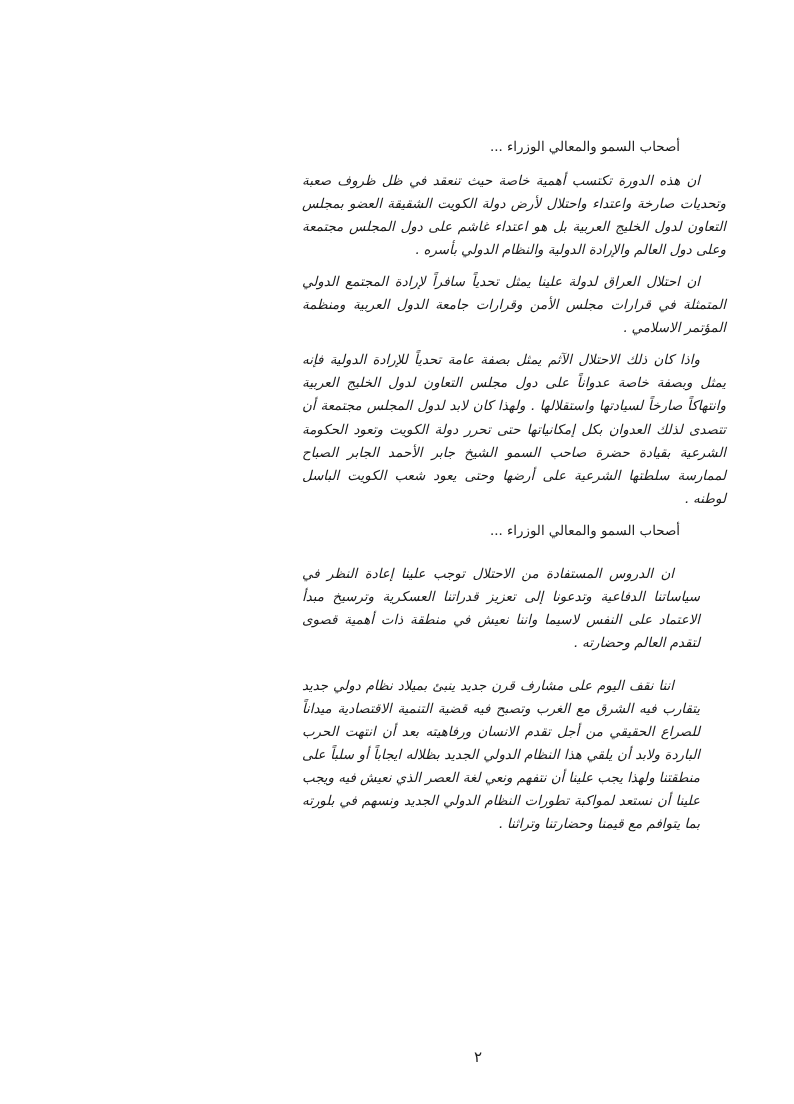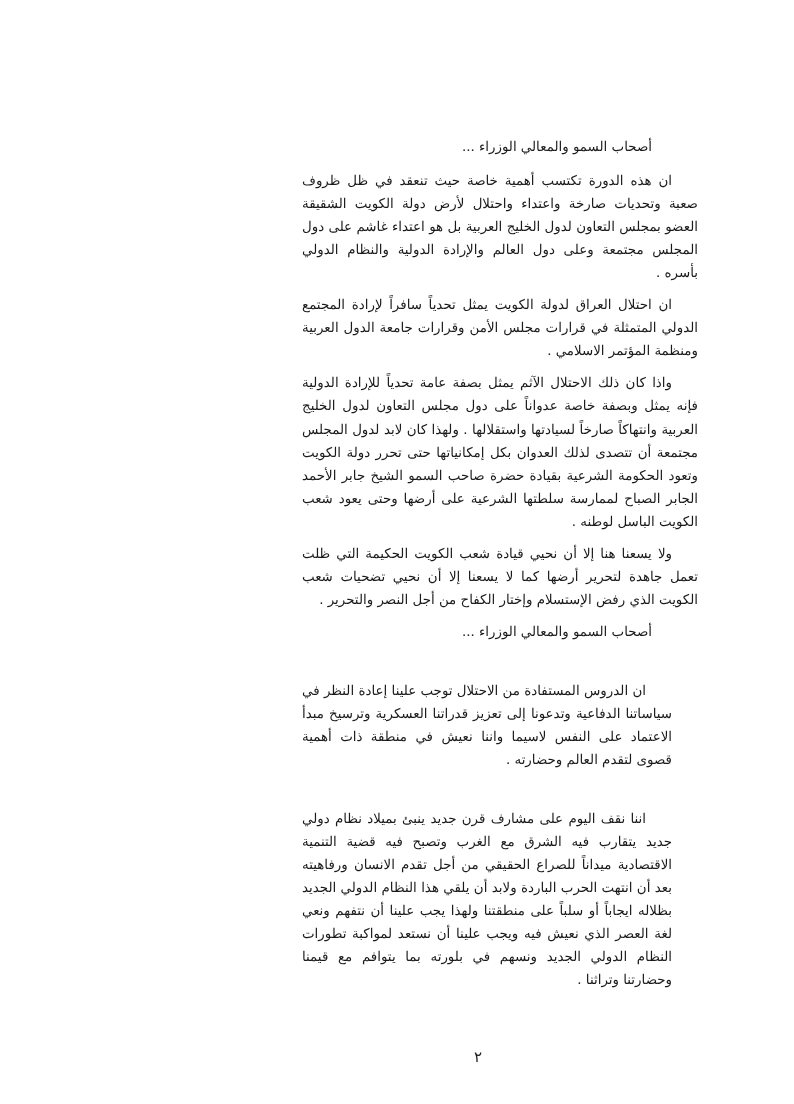--- a/index.html
+++ b/index.html
@@ -12,48 +12,49 @@
     height: 1104px;
     font-family: "DejaVu Serif", "Liberation Serif", serif;
     color: #1a1a1a;
     position: relative;
     overflow: hidden;
   }
   .page {
     width: 632px;
     height: 1104px;
     box-sizing: border-box;
-    padding: 135px 96px 40px 140px;
+    padding: 135px 68px 40px 140px;
     position: relative;
   }
   .doc-body {
     direction: rtl;
     text-align: justify;
     text-justify: inter-word;
   }
   .para {
     margin: 0 0 9px 0;
     font-size: 13.4px;
     line-height: 1.72;
     text-align: justify;
     text-indent: 0;
     direction: rtl;
   }
   .para.indent {
     text-indent: 26px;
+    font-style: italic;
   }
   .para.salutation {
     text-indent: 46px;
     margin-bottom: 11px;
   }
   .para.narrow {
     padding-right: 26px;
   }
   .para.gap-before {
-    margin-top: 36px;
+    margin-top: 20px;
   }
   .para.gap-small {
     margin-top: 13px;
   }
   .page-number {
     position: absolute;
     bottom: 38px;
     left: 0;
     right: 0;
     text-align: center;
@@ -65,25 +66,24 @@
 </head>
 <body>
 
 <div class="page">
   <div class="doc-body">
 
     <p class="para salutation">أصحاب السمو والمعالي الوزراء ...</p>
 
     <p class="para indent">ان هذه الدورة تكتسب أهمية خاصة حيث تنعقد في ظل ظروف صعبة وتحديات صارخة واعتداء واحتلال لأرض دولة الكويت الشقيقة العضو بمجلس التعاون لدول الخليج العربية بل هو اعتداء غاشم على دول المجلس مجتمعة وعلى دول العالم والإرادة الدولية والنظام الدولي بأسره .</p>
 
-    <p class="para indent">ان احتلال العراق لدولة الكويت يمثل تحدياً سافراً لإرادة المجتمع الدولي المتمثلة في قرارات مجلس الأمن وقرارات جامعة الدول العربية ومنظمة المؤتمر الاسلامي .</p>
+    <p class="para indent">ان احتلال العراق لدولة علينا يمثل تحدياً سافراً لإرادة المجتمع الدولي المتمثلة في قرارات مجلس الأمن وقرارات جامعة الدول العربية ومنظمة المؤتمر الاسلامي .</p>
 
     <p class="para indent">واذا كان ذلك الاحتلال الآثم يمثل بصفة عامة تحدياً للإرادة الدولية فإنه يمثل وبصفة خاصة عدواناً على دول مجلس التعاون لدول الخليج العربية وانتهاكاً صارخاً لسيادتها واستقلالها . ولهذا كان لابد لدول المجلس مجتمعة أن تتصدى لذلك العدوان بكل إمكانياتها حتى تحرر دولة الكويت وتعود الحكومة الشرعية بقيادة حضرة صاحب السمو الشيخ جابر الأحمد الجابر الصباح لممارسة سلطتها الشرعية على أرضها وحتى يعود شعب الكويت الباسل لوطنه .</p>
 
-    <p class="para indent">ولا يسعنا هنا إلا أن نحيي قيادة شعب الكويت الحكيمة التي ظلت تعمل جاهدة لتحرير أرضها كما لا يسعنا إلا أن نحيي تضحيات شعب الكويت الذي رفض الإستسلام وإختار الكفاح من أجل النصر والتحرير .</p>
 
     <p class="para salutation">أصحاب السمو والمعالي الوزراء ...</p>
 
 
     <p class="para indent gap-before narrow">ان الدروس المستفادة من الاحتلال توجب علينا إعادة النظر في سياساتنا الدفاعية وتدعونا إلى تعزيز قدراتنا العسكرية وترسيخ مبدأ الاعتماد على النفس لاسيما واننا نعيش في منطقة ذات أهمية قصوى لتقدم العالم وحضارته .</p>
 
 
     <p class="para indent gap-before narrow">اننا نقف اليوم على مشارف قرن جديد ينبئ بميلاد نظام دولي جديد يتقارب فيه الشرق مع الغرب وتصبح فيه قضية التنمية الاقتصادية ميداناً للصراع الحقيقي من أجل تقدم الانسان ورفاهيته بعد أن انتهت الحرب الباردة ولابد أن يلقي هذا النظام الدولي الجديد بظلاله ايجاباً أو سلباً على منطقتنا ولهذا يجب علينا أن نتفهم ونعي لغة العصر الذي نعيش فيه ويجب علينا أن نستعد لمواكبة تطورات النظام الدولي الجديد ونسهم في بلورته بما يتوافم مع قيمنا وحضارتنا وتراثنا .</p>
 
   </div>

